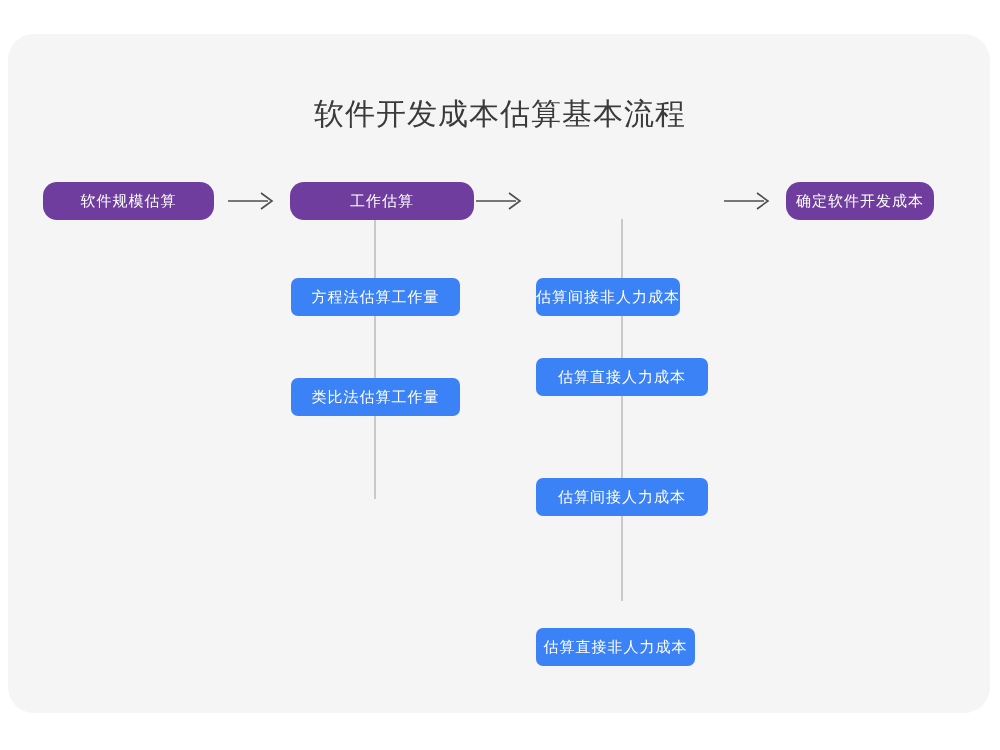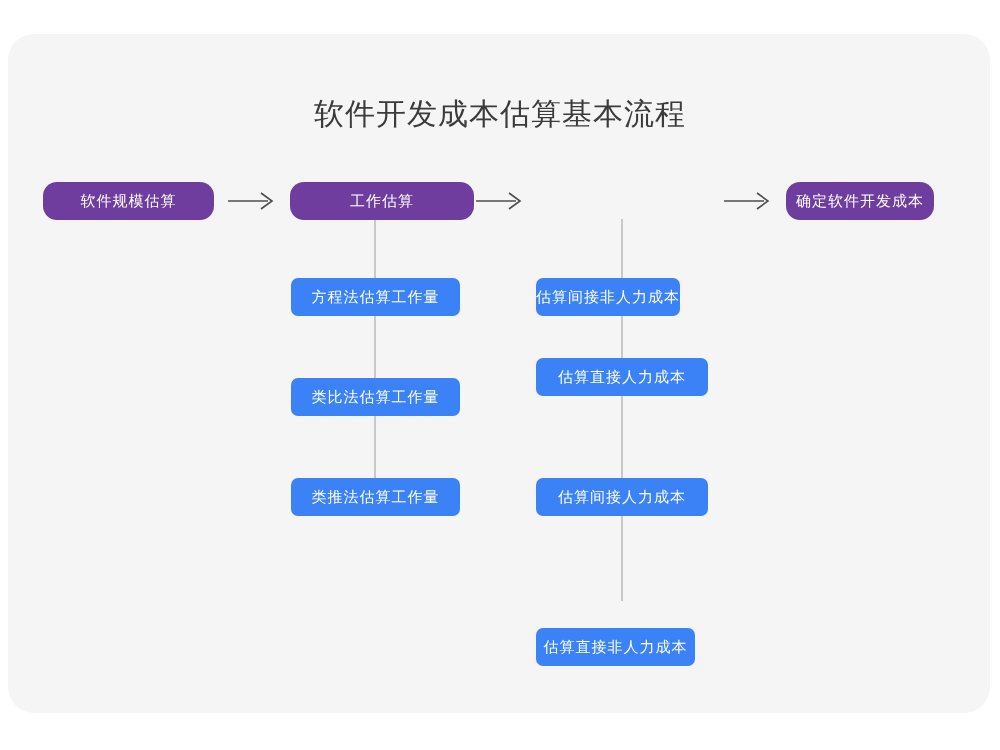--- a/index.html
+++ b/index.html
@@ -132,21 +132,20 @@
     <svg width="52" height="30" viewBox="0 0 52 30" aria-hidden="true">
       <line x1="2" y1="15" x2="42" y2="15" stroke="#4d4d4d" stroke-width="1.6"></line>
       <polyline points="35,7 46,15 35,23" fill="none" stroke="#4d4d4d" stroke-width="1.6"></polyline>
     </svg>
   </div>
 
   <div class="node-secondary" style="left:291px; top:278px; width:169px;">方程法估算工作量</div>
 
   <div class="node-secondary" style="left:291px; top:378px; width:169px;">类比法估算工作量</div>
 
-  <div class="node-secondary" style="left:291px; top:478px; width:169px;">类推法估算工作量</div>
 
   <div class="node-secondary" style="left:536px; top:278px; width:144px;">估算间接非人力成本</div>
 
   <div class="node-secondary" style="left:536px; top:358px; width:172px;">估算直接人力成本</div>
 
   <div class="node-secondary" style="left:536px; top:478px; width:172px;">估算间接人力成本</div>
 
   <div class="node-secondary" style="left:536px; top:580px; width:159px;margin-top:48px;">估算直接非人力成本</div>
 
 </div>

